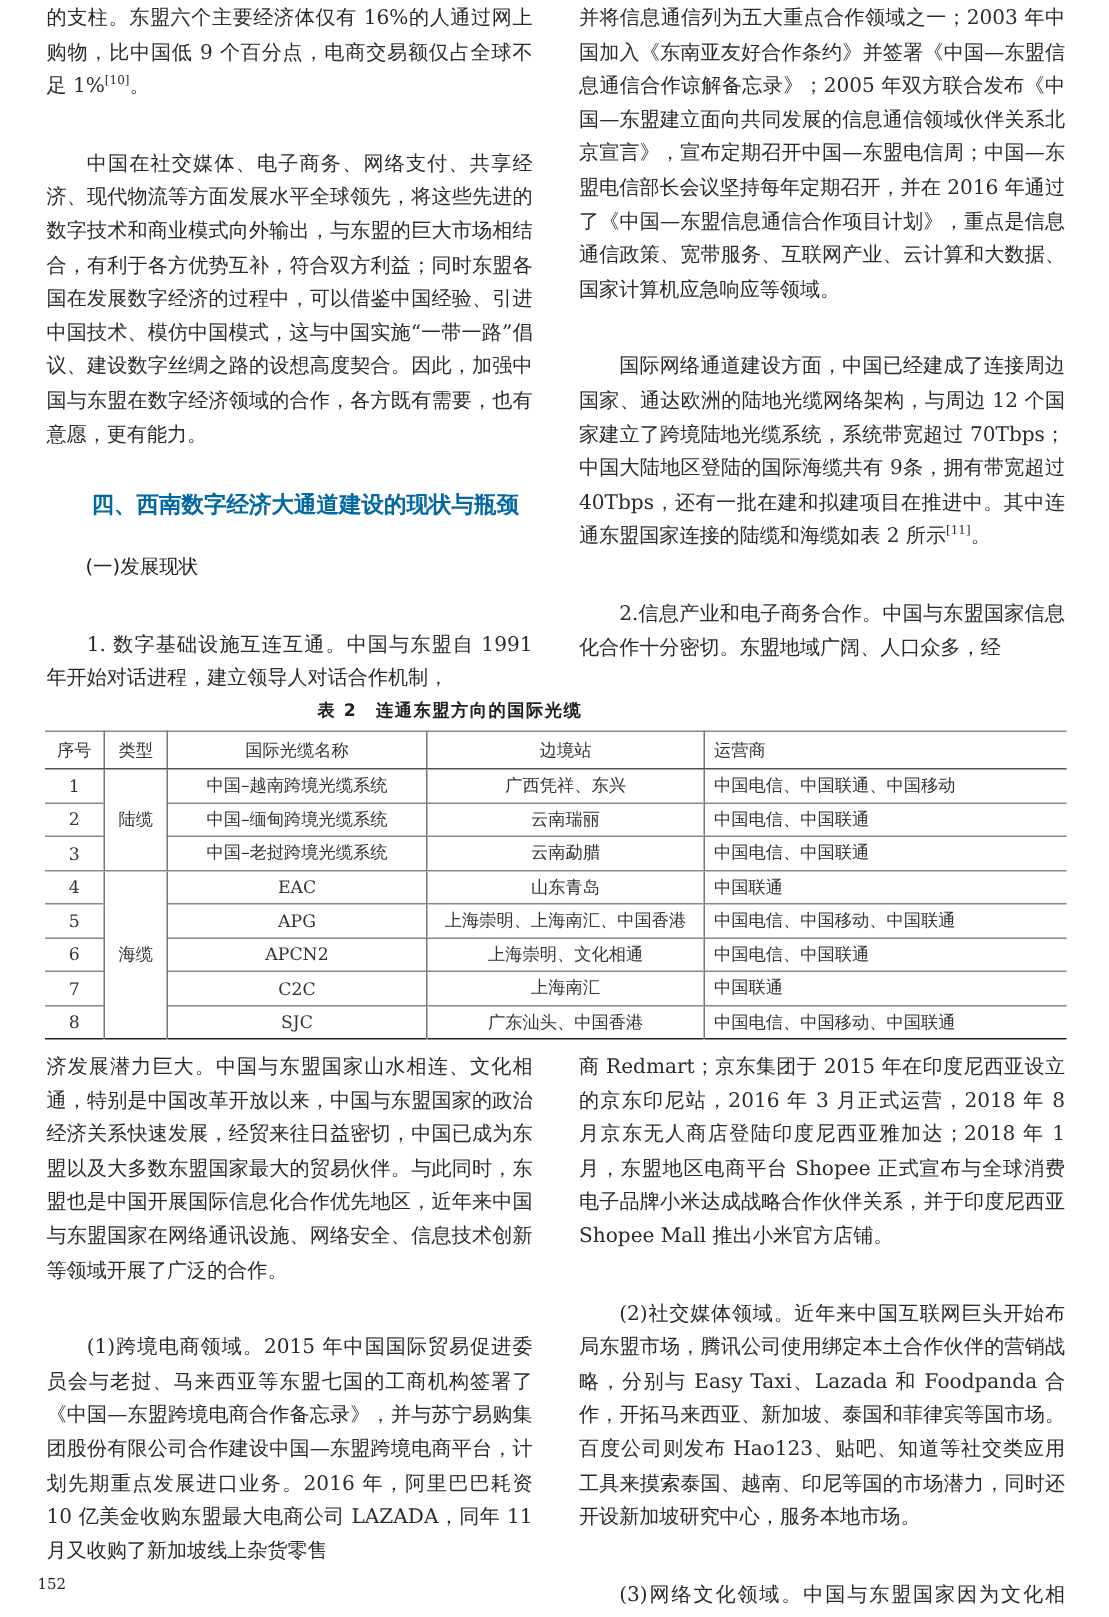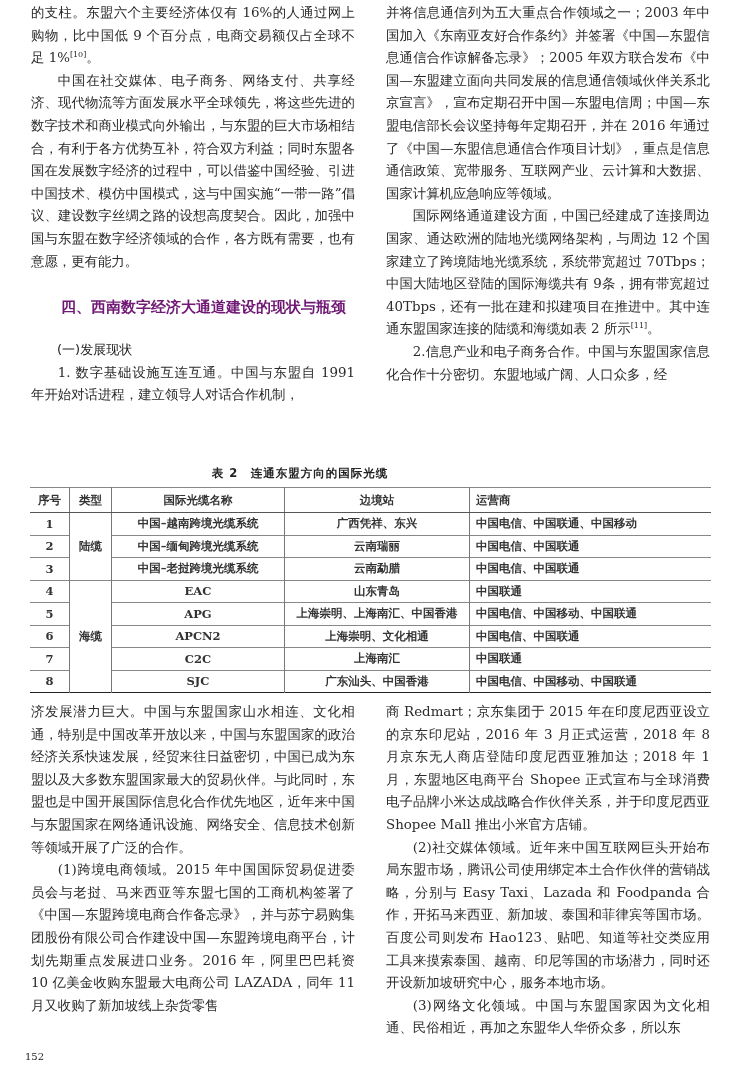--- a/index.html
+++ b/index.html
@@ -11,27 +11,27 @@
   .col {
     position: absolute; width: 324px;
     font-size: 13.4px; line-height: 22.6px;
     text-align: justify; text-justify: inter-character;
   }
   .col-left-top { left: 31px; top: 2px; }
   .col-right-top { left: 386px; top: 2px; }
   .col-left-bot { left: 31px; top: 701px; }
   .col-right-bot { left: 386px; top: 701px; }
   p { margin: 0; }
-  .ind { text-indent: 2em; }
+  .ind { text-indent: 2em; margin-top: 29px; }
   sup { font-size: 8px; line-height: 0; vertical-align: 5px; }
   .sec-title {
     font-family: "DejaVu Sans", "Liberation Sans", sans-serif;
     font-weight: bold; font-size: 15px; line-height: 24px;
     text-indent: 2em; margin-top: 22px; margin-bottom: 20px;
-    color: #701a75;
+    color: #0369a1;
   }
   .sub-title {
     font-family: "DejaVu Sans", "Liberation Sans", sans-serif;
     font-size: 13px; text-indent: 2em; color: #222;
   }
   .table-caption {
     position: absolute; left: 0; width: 600px; top: 466px;
     text-align: center;
     font-family: "DejaVu Sans", "Liberation Sans", sans-serif;
     font-size: 11.5px; font-weight: bold; color: #222;
@@ -39,21 +39,21 @@
   }
   table.cable {
     position: absolute; left: 30px; top: 487px; width: 681px;
     border-collapse: collapse;
     font-size: 11.5px; color: #333;
     border-top: 1.6px solid #444; border-bottom: 1.6px solid #222;
   }
   table.cable th, table.cable td {
     border-left: 1px solid #777; border-right: 1px solid #777;
     border-top: 1px solid #888; height: 21.5px; padding: 0 6px;
-    font-weight: bold; white-space: nowrap;
+    font-weight: normal; white-space: nowrap;
   }
   table.cable th:first-child, table.cable td:first-child { border-left: none; }
   table.cable th:last-child, table.cable td:last-child { border-right: none; }
   table.cable thead th { border-bottom: 1.4px solid #555; height: 24px; }
   .c-no { width: 27px; text-align: center; }
   .c-type { width: 29px; text-align: center; }
   .c-name { width: 160px; text-align: center; }
   .c-station { width: 172px; text-align: center; }
   .c-op { text-align: left; }
   thead .c-op { text-align: left; }

